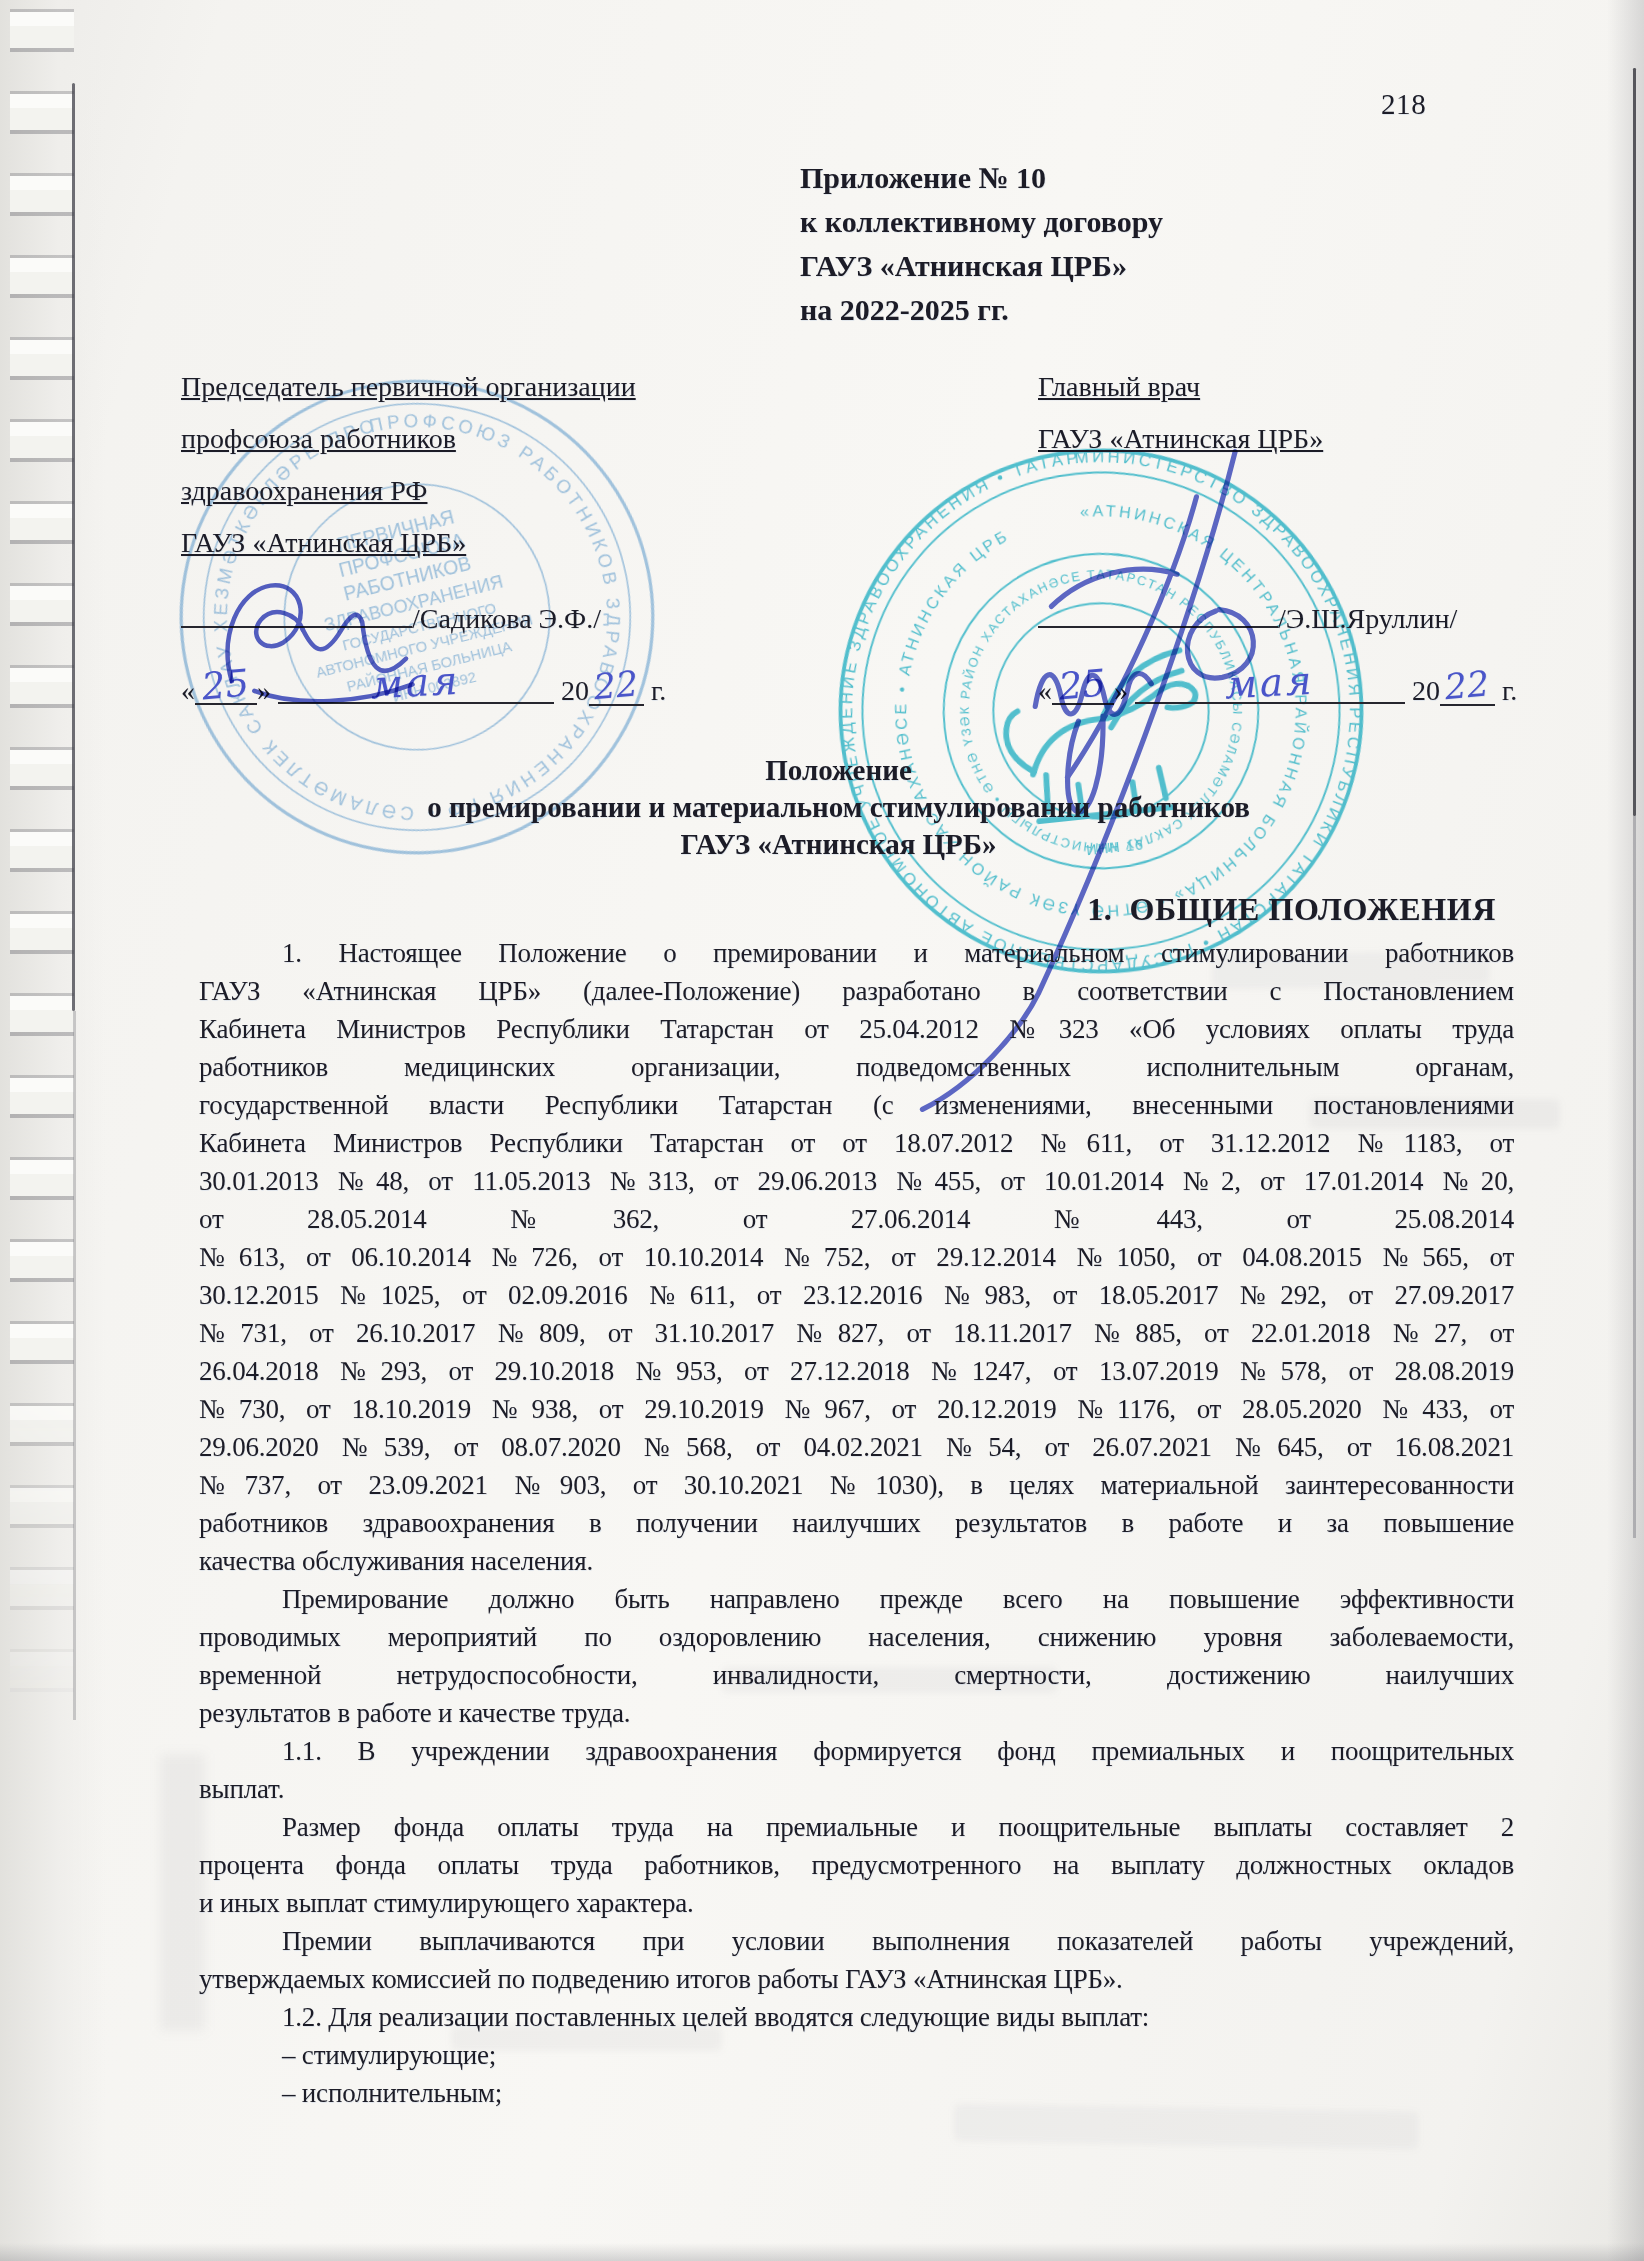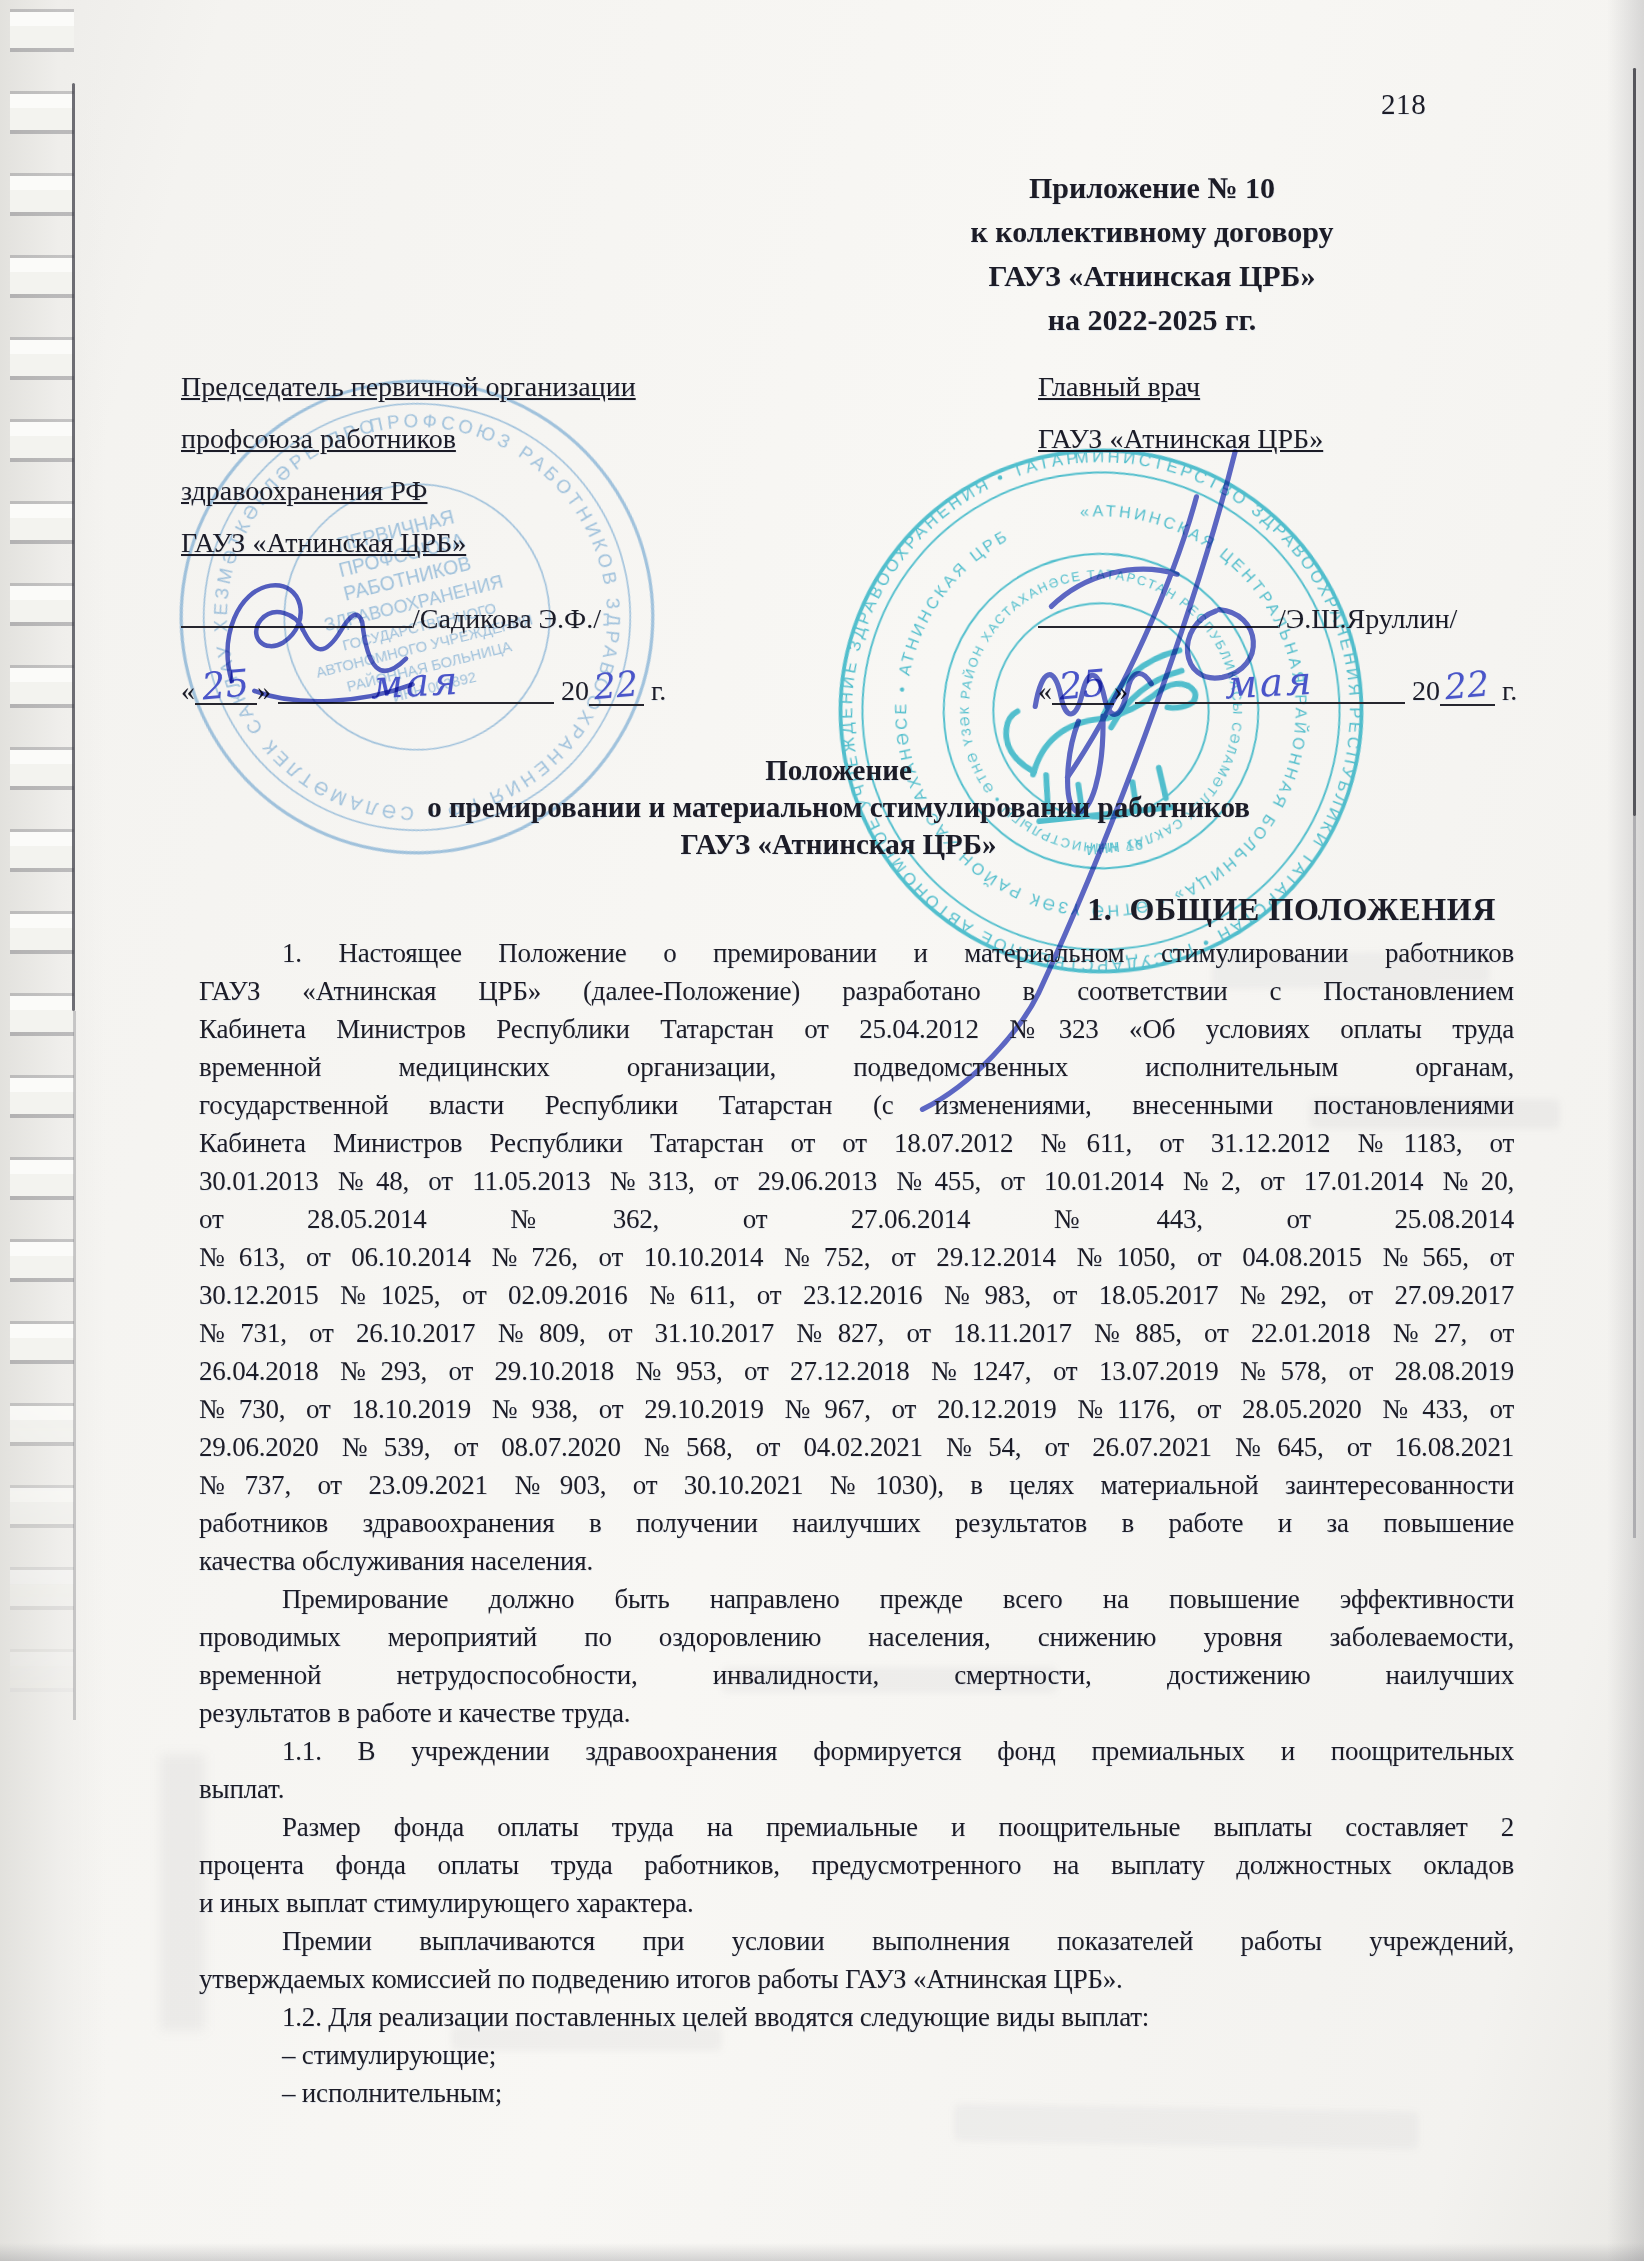--- a/index.html
+++ b/index.html
@@ -29,21 +29,21 @@
     background:linear-gradient(to right,rgba(0,0,0,0),rgba(108,108,116,.22));}
   .right-line{left:1633px;top:68px;width:3.2px;height:748px;background:#34343c;opacity:.8;border-radius:1.3px;}
   .right-line2{left:1633px;top:816px;width:2.6px;height:722px;background:#6a6a72;opacity:.4;}
   .bottom-band{left:0;top:2243px;width:1644px;height:18px;
     background:linear-gradient(to bottom,rgba(0,0,0,0),rgba(115,115,122,.28));}
 
   .smudge{position:absolute;background:rgba(85,85,115,.055);filter:blur(3.9px);border-radius:6.4px;}
 
   
   .page-number{left:1381px;top:88px;font-size:29px;letter-spacing:0.6px;}
-  .appendix{left:800px;top:166px;width:704px;text-align:center;
+  .appendix{left:800px;top:156px;width:704px;text-align:left;
     font-size:30px;font-weight:bold;line-height:44px;}
 
   
   .sig-lines{font-size:28px;line-height:52px;text-decoration:underline;}
   .sig-left-lines{left:181px;top:361px;width:774px;}
   .sig-right-lines{left:1038px;top:361px;width:580px;}
   .name-row{top:594px;font-size:28px;line-height:37px;white-space:nowrap;}
   .name-left{left:181px;} .name-right{left:1038px;}
   .sig-underline{display:inline-block;border-bottom:2.6px solid #26262e;height:32px;vertical-align:baseline;}
   .date-row{top:668px;font-size:28px;line-height:37px;white-space:nowrap;}
@@ -216,21 +216,21 @@
     <div>о премировании и материальном стимулировании работников</div>
     <div>ГАУЗ «Атнинская ЦРБ»</div>
   </div>
 
   <div class="abs section-heading scan-text">1.&nbsp; ОБЩИЕ ПОЛОЖЕНИЯ</div>
 
   <div class="abs body-block scan-text">
     <div class="bl ind">1. Настоящее Положение о премировании и материальном стимулировании работников</div>
     <div class="bl">ГАУЗ «Атнинская ЦРБ» (далее-Положение) разработано в соответствии с Постановлением</div>
     <div class="bl">Кабинета Министров Республики Татарстан от 25.04.2012 №323 «Об условиях оплаты труда</div>
-    <div class="bl">временной медицинских организации, подведомственных исполнительным органам,</div>
+    <div class="bl">работников медицинских организации, подведомственных исполнительным органам,</div>
     <div class="bl">государственной власти Республики Татарстан (с изменениями, внесенными постановлениями</div>
     <div class="bl">Кабинета Министров Республики Татарстан от от 18.07.2012 №611, от 31.12.2012 №1183, от</div>
     <div class="bl">30.01.2013 №48, от 11.05.2013 №313, от 29.06.2013 №455, от 10.01.2014 №2, от 17.01.2014 №20,</div>
     <div class="bl">от 28.05.2014 №362, от 27.06.2014 №443, от 25.08.2014</div>
     <div class="bl">№613, от 06.10.2014 №726, от 10.10.2014 №752, от 29.12.2014 №1050, от 04.08.2015 №565, от</div>
     <div class="bl">30.12.2015 №1025, от 02.09.2016 №611, от 23.12.2016 №983, от 18.05.2017 №292, от 27.09.2017</div>
     <div class="bl">№731, от 26.10.2017 №809, от 31.10.2017 №827, от 18.11.2017 №885, от 22.01.2018 №27, от</div>
     <div class="bl">26.04.2018 №293, от 29.10.2018 №953, от 27.12.2018 №1247, от 13.07.2019 №578, от 28.08.2019</div>
     <div class="bl">№730, от 18.10.2019 №938, от 29.10.2019 №967, от 20.12.2019 №1176, от 28.05.2020 №433, от</div>
     <div class="bl">29.06.2020 №539, от 08.07.2020 №568, от 04.02.2021 №54, от 26.07.2021 №645, от 16.08.2021</div>

